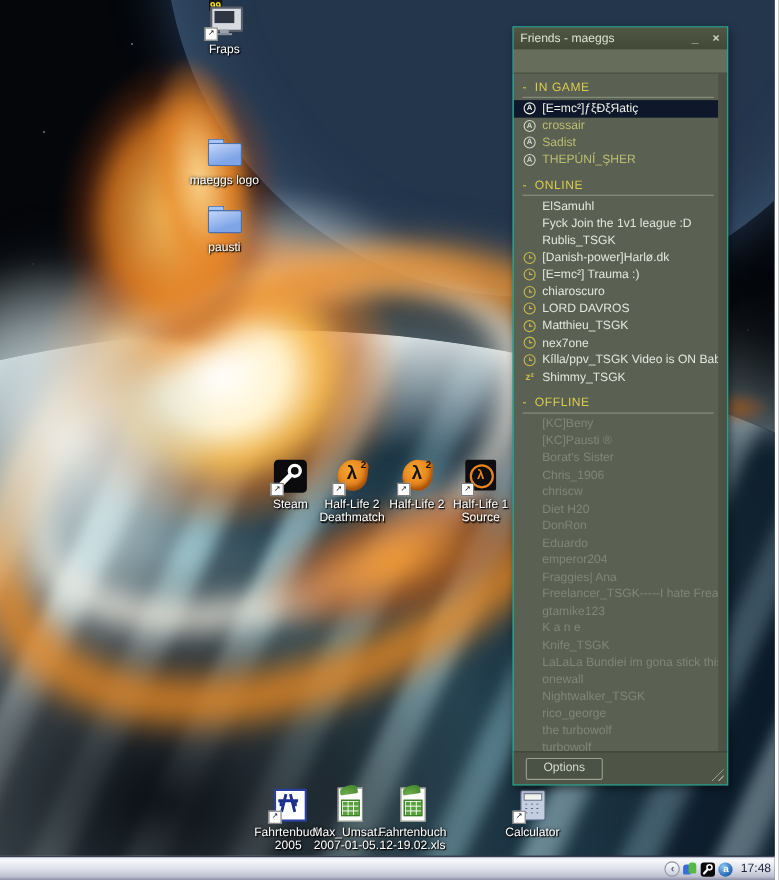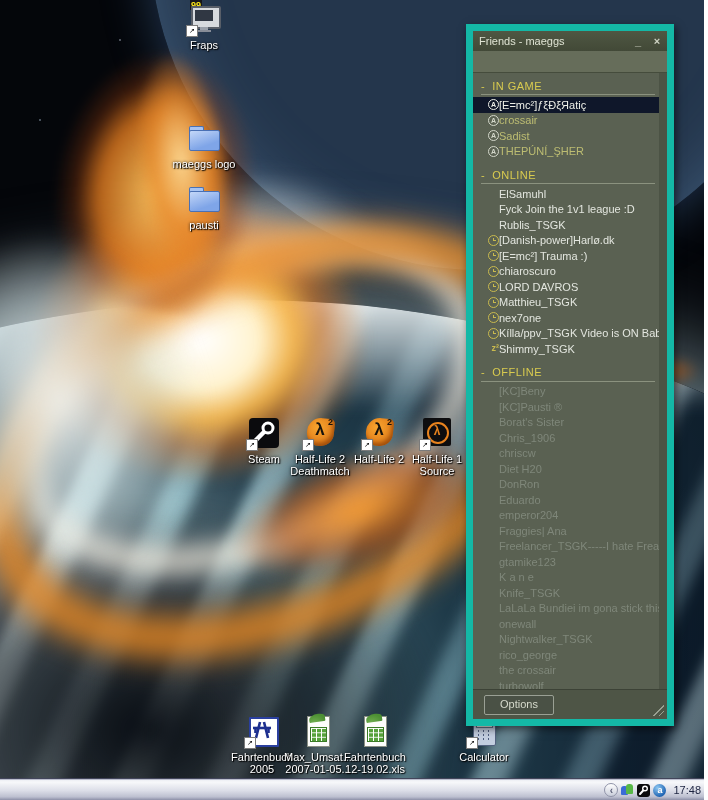--- a/index.html
+++ b/index.html
@@ -101,34 +101,34 @@
   .art-xls .grid{position:absolute;left:9px;top:13px;width:15px;height:13px;background:#56a13a;
     background-image:linear-gradient(#fff 1px,transparent 1px),linear-gradient(90deg,#fff 1px,transparent 1px);
     background-size:5px 4.4px;border:1px solid #3a7a26;}
   
   .art-calc .bg{position:absolute;left:6px;top:4px;width:21px;height:26px;background:#c3cee0;border:1px solid #53627f;border-radius:2px;}
   .art-calc .disp{position:absolute;left:9px;top:7px;width:15px;height:5px;background:#f4f7ef;border:1px solid #6a7690;}
   .art-calc .keys{position:absolute;left:9px;top:15px;width:15px;height:12px;
     background-image:radial-gradient(circle 1.4px,#4d5c7d 55%,transparent 60%);background-size:5px 4px;}
   
   .fwin{position:absolute;left:466px;top:24px;width:194px;height:688px;background:#5a6152;
-    border:7px solid #14b8a6;box-shadow:2px 3px 8px rgba(0,0,0,.55);font-size:11px;}
+    border:1px solid #14b8a6;box-shadow:2px 3px 8px rgba(0,0,0,.55);font-size:11px;}
   .f-title{position:absolute;left:0;top:0;right:0;height:20px;background:linear-gradient(#4f5743,#424937);
     color:#dfe3d3;line-height:20px;padding-left:6px;}
   .f-btns{position:absolute;right:4px;top:0;height:20px;display:flex;gap:7px;align-items:center;color:#cfd4c4;}
   .f-btn{width:12px;text-align:center;cursor:default;font-weight:bold;}
   .f-strip{position:absolute;left:0;top:20px;right:0;height:21px;background:#666d5a;border-bottom:1px solid #454c3c;}
   .f-list{position:absolute;left:0;top:42px;right:8px;bottom:29px;overflow:hidden;padding-top:4px;}
   .f-rightstrip{position:absolute;right:0;top:42px;bottom:29px;width:8px;background:#4c5345;}
   .sec-h{display:flex;align-items:center;color:#d9cb4f;padding-left:8px;height:13px;margin-top:9px;letter-spacing:.5px;}
   .sec-h:first-child{margin-top:2px;}
   .sec-h .dash{margin-right:7px;}
   .sec-line{height:1px;background:#8b927f;margin:2px 4px 2px 8px;}
   .frow{display:flex;align-items:center;height:15.5px;padding-left:3px;white-space:nowrap;color:#e3e6df;}
-  .frow .slot{width:23px;min-width:23px;display:flex;justify-content:flex-end;align-items:center;}
+  .frow .slot{width:23px;min-width:23px;display:flex;justify-content:center;align-items:center;}
   .frow.ingame{color:#bdbd72;}
   .frow.offline{color:#7f877a;}
   .frow.selected{background:#0f172a;color:#eef0e8;}
   .st-ic{position:relative;display:inline-block;box-sizing:border-box;}
   .st-ic.game{width:11px;height:11px;border:1px solid #d3d7ca;border-radius:50%;color:#d3d7ca;
     font-size:7px;line-height:9px;text-align:center;font-weight:bold;}
   .frow.selected .st-ic.game{border-color:#eef0e8;color:#eef0e8;}
   .st-ic.away{width:11px;height:11px;border:1px solid #c9ba4e;border-radius:50%;}
   .st-ic.away i{position:absolute;display:block;background:#c9ba4e;}
   .st-ic.away .hv{left:4px;top:2px;width:1px;height:3px;}
@@ -497,21 +497,21 @@
         <div class="frow offline">
           <span class="slot"></span>
           <span class="fname">Nightwalker_TSGK</span>
         </div>
         <div class="frow offline">
           <span class="slot"></span>
           <span class="fname">rico_george</span>
         </div>
         <div class="frow offline">
           <span class="slot"></span>
-          <span class="fname">the crossair</span>
+          <span class="fname">the turbowolf</span>
         </div>
         <div class="frow offline">
           <span class="slot"></span>
           <span class="fname">turbowolf</span>
         </div>
       </div>
     <div class="f-rightstrip"></div>
     <div class="f-bottom">
       <div class="f-options">Options</div>
       <div class="f-grip"></div>

